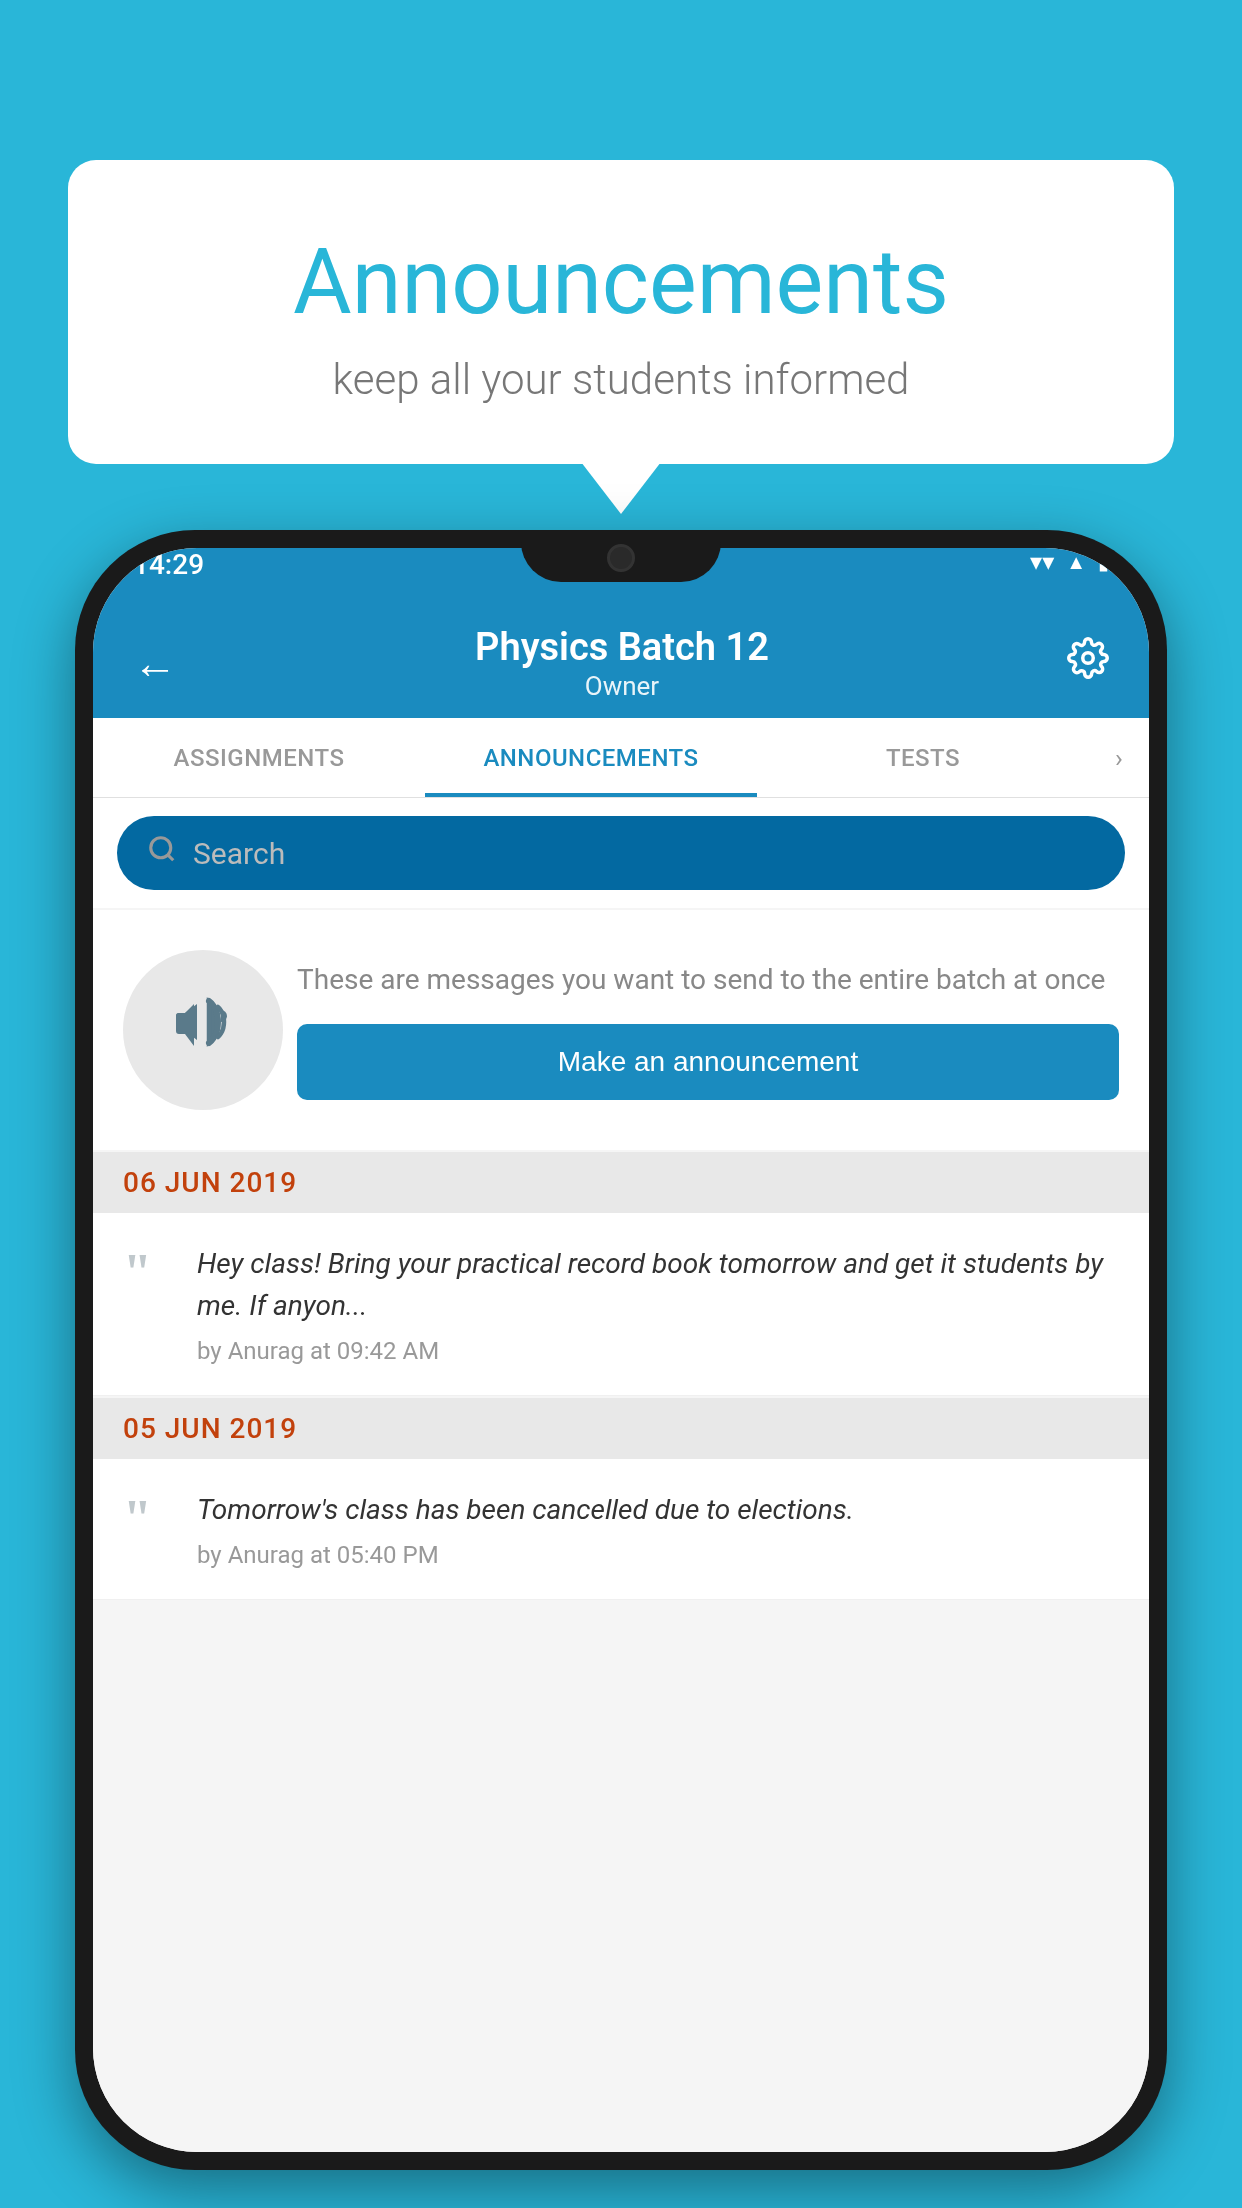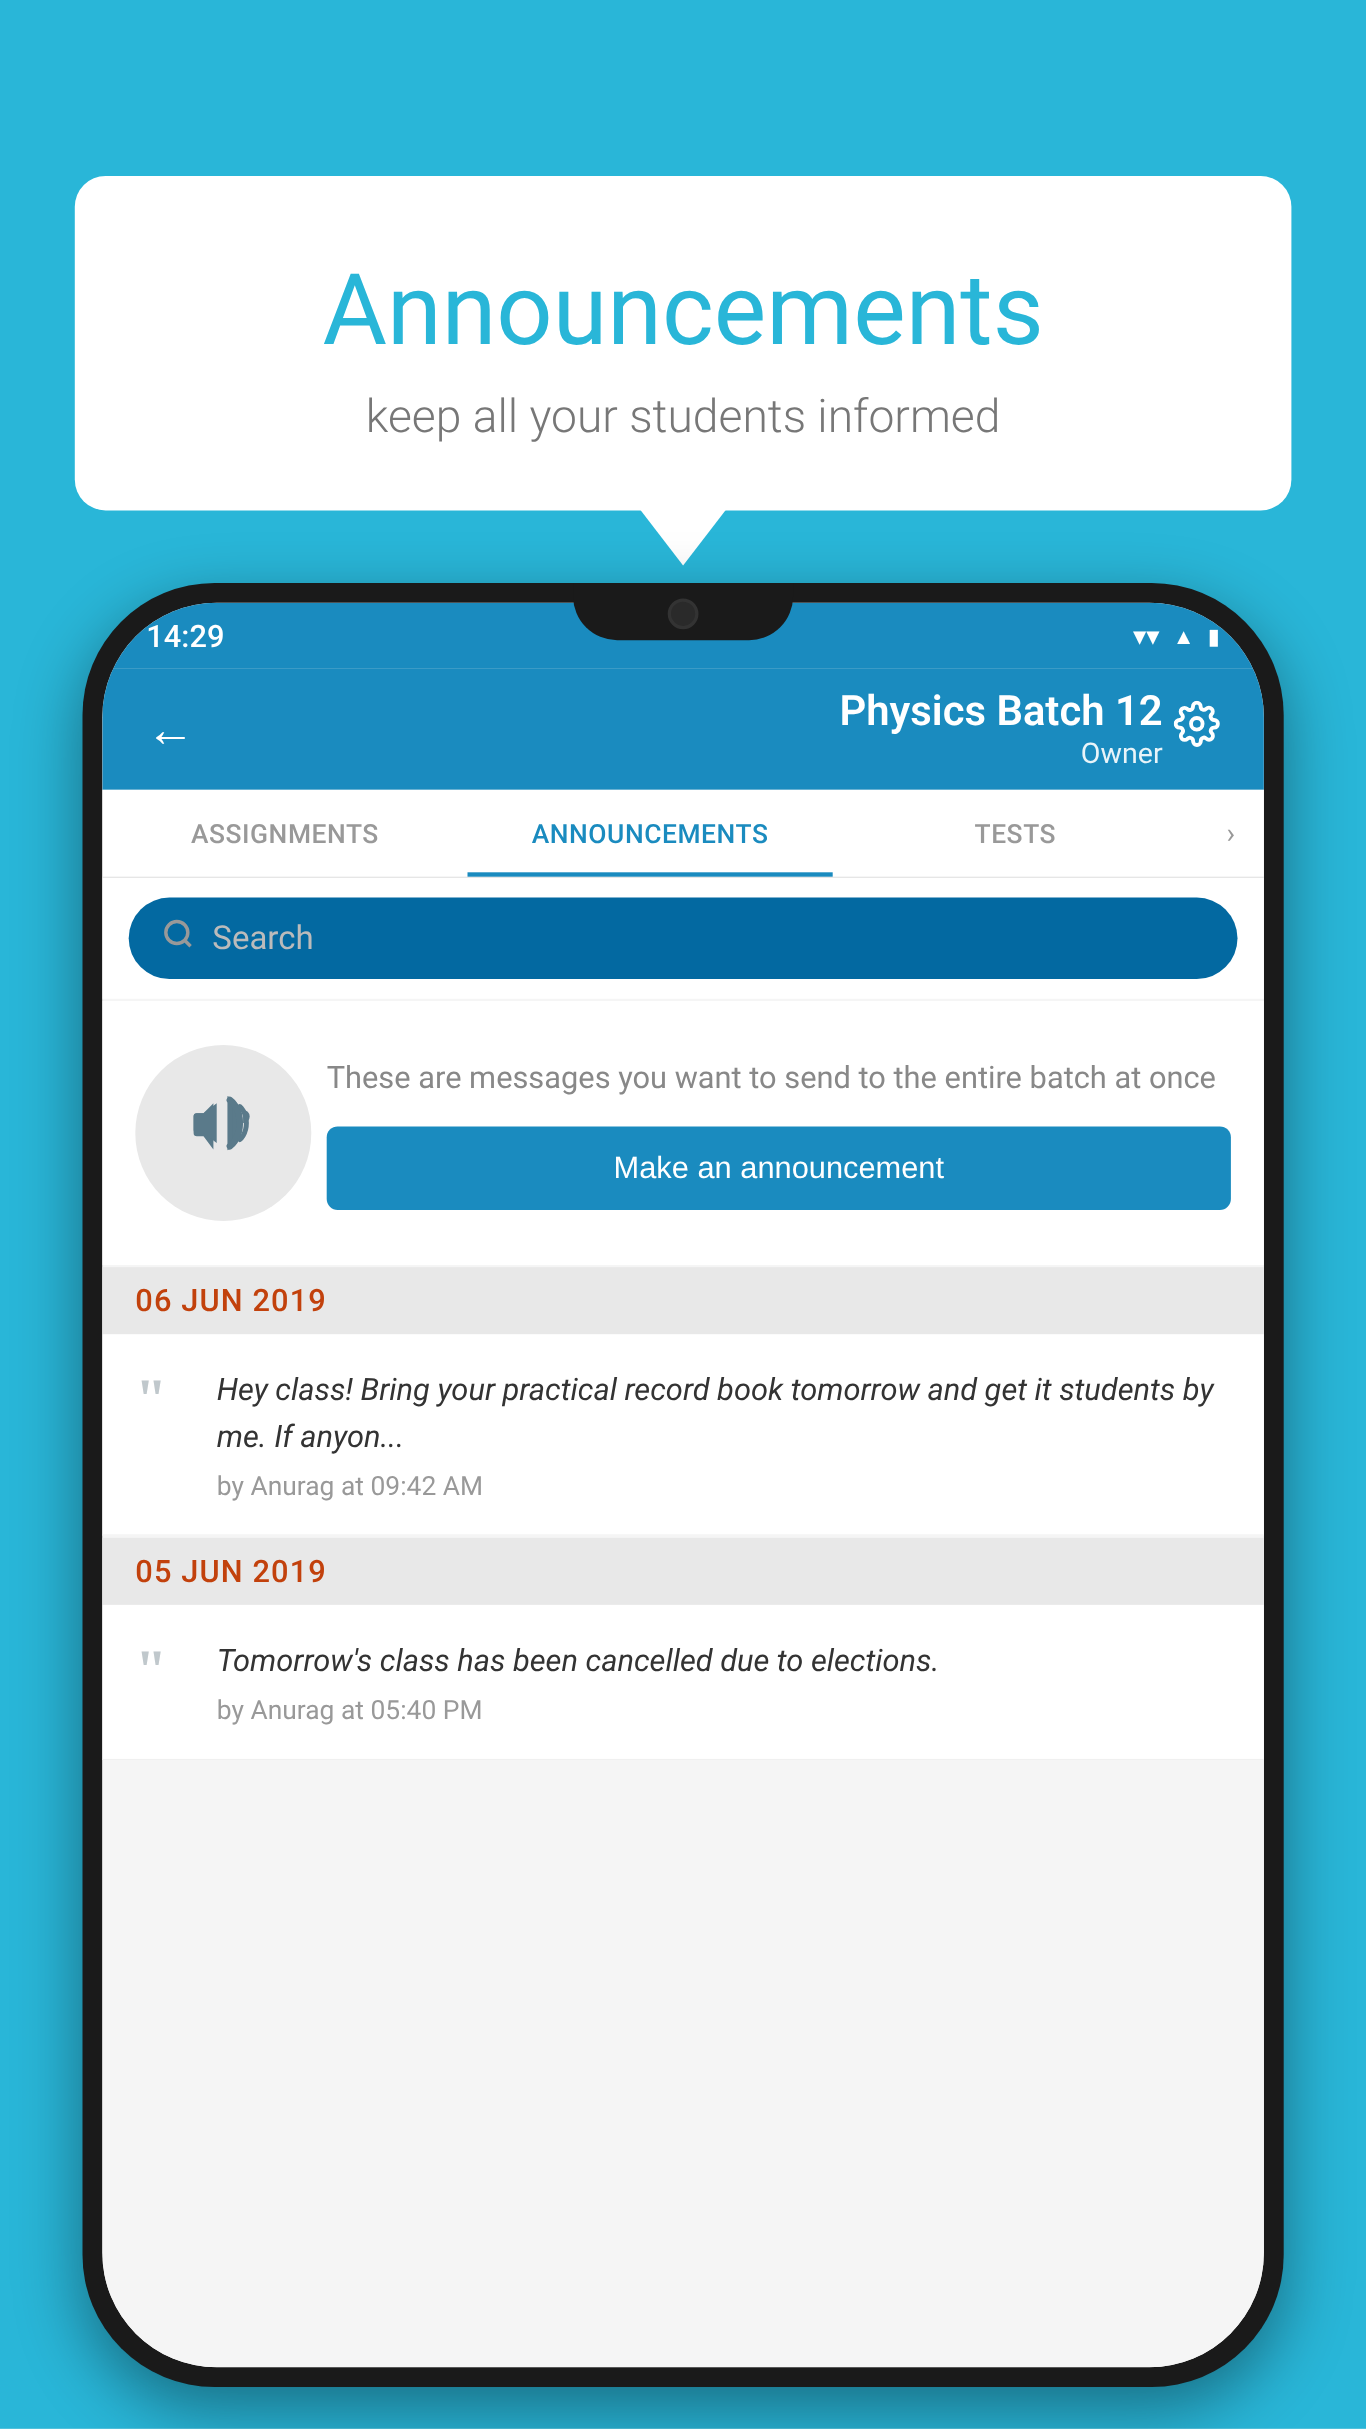--- a/index.html
+++ b/index.html
@@ -101,21 +101,21 @@
       background: #f5f5f5;
       border-radius: 104px;
       overflow: hidden;
     }
 
     
     .status-bar {
       background: #1a8bbf;
       height: 60px;
       display: flex;
-      align-items: center;
+      align-items: flex-start;
       justify-content: space-between;
       padding: 0 40px;
       position: relative;
     }
     .status-time {
       color: #fff;
       font-size: 28px;
       font-weight: 500;
     }
     .status-icons {
@@ -147,21 +147,21 @@
     }
     .back-btn {
       color: #fff;
       font-size: 44px;
       cursor: pointer;
       padding: 10px;
       line-height: 1;
     }
     .app-bar-title-group {
       flex: 1;
-      text-align: right;
+      text-align: center;
     }
     .app-bar-title {
       color: #fff;
       font-size: 38px;
       font-weight: 600;
     }
     .app-bar-subtitle {
       color: rgba(255,255,255,0.9);
       font-size: 26px;
       font-weight: 400;

